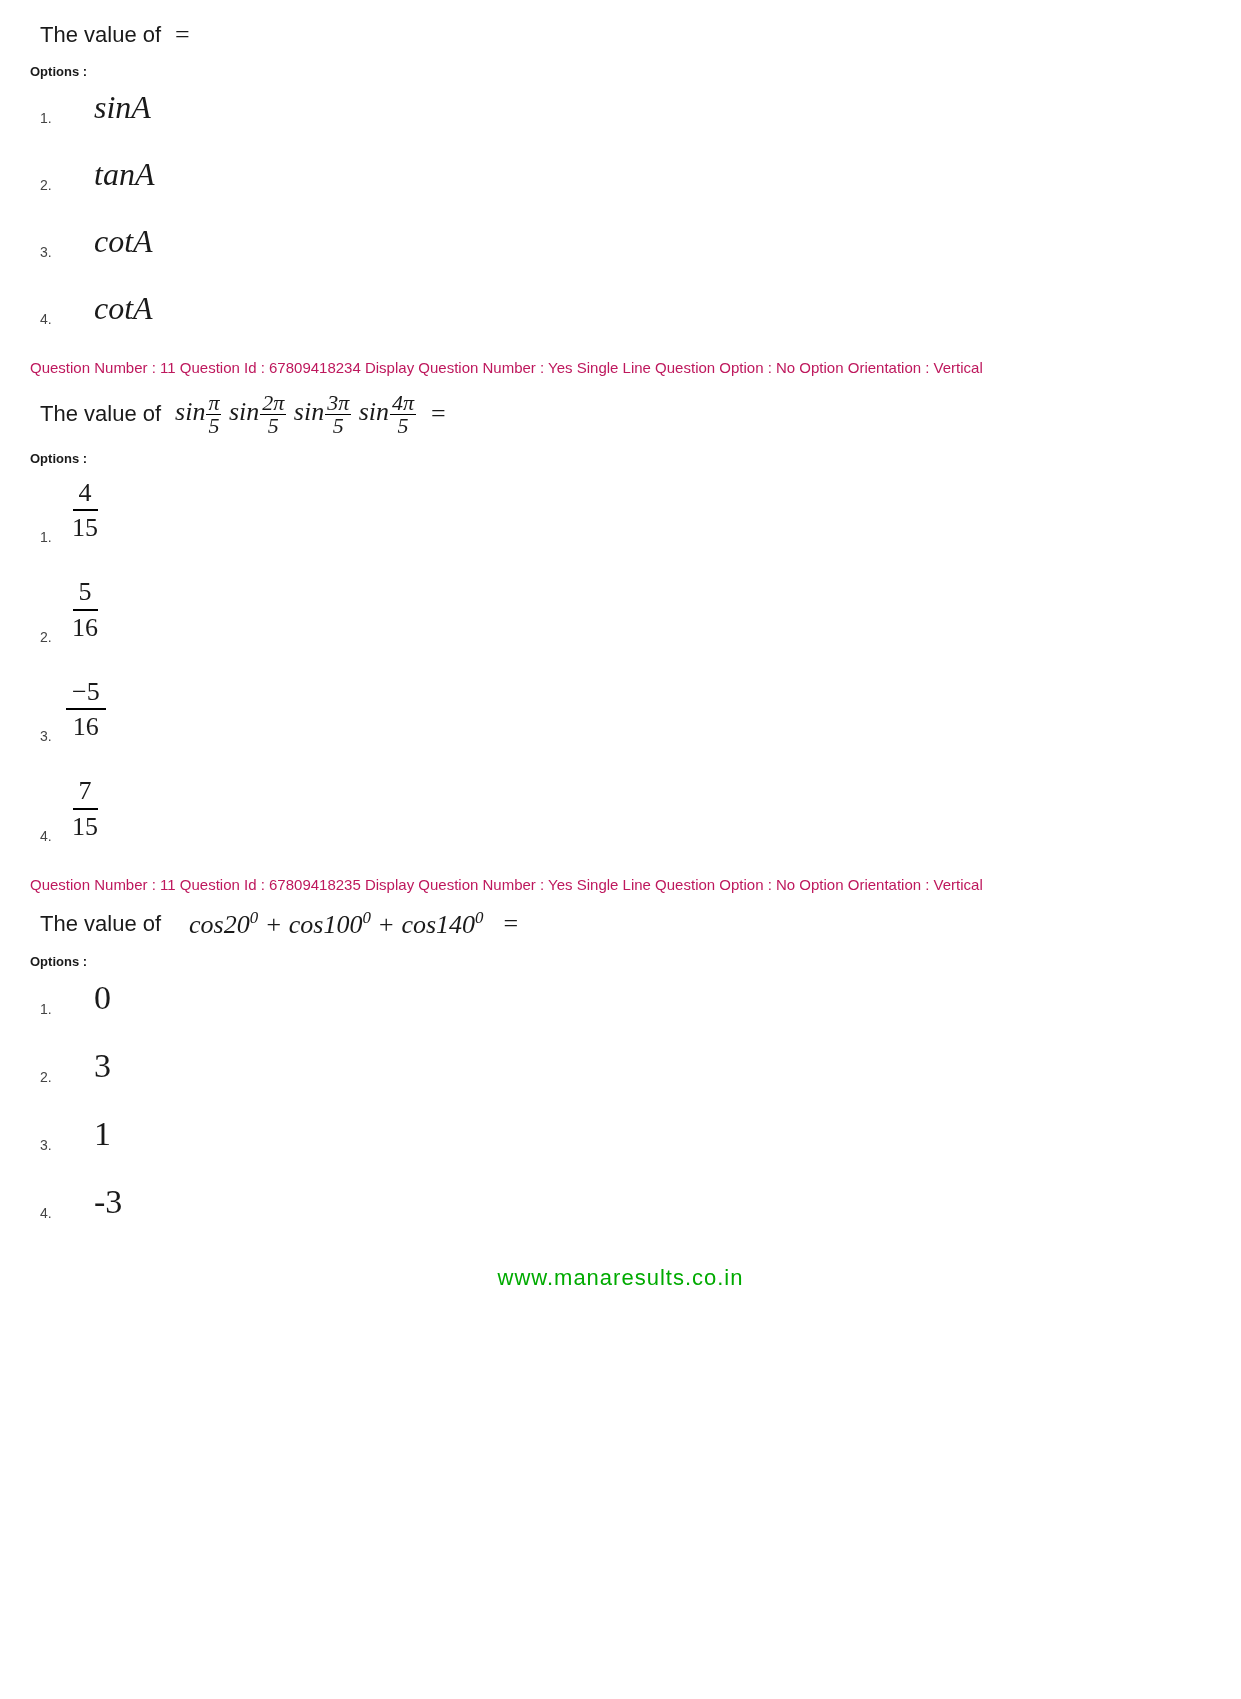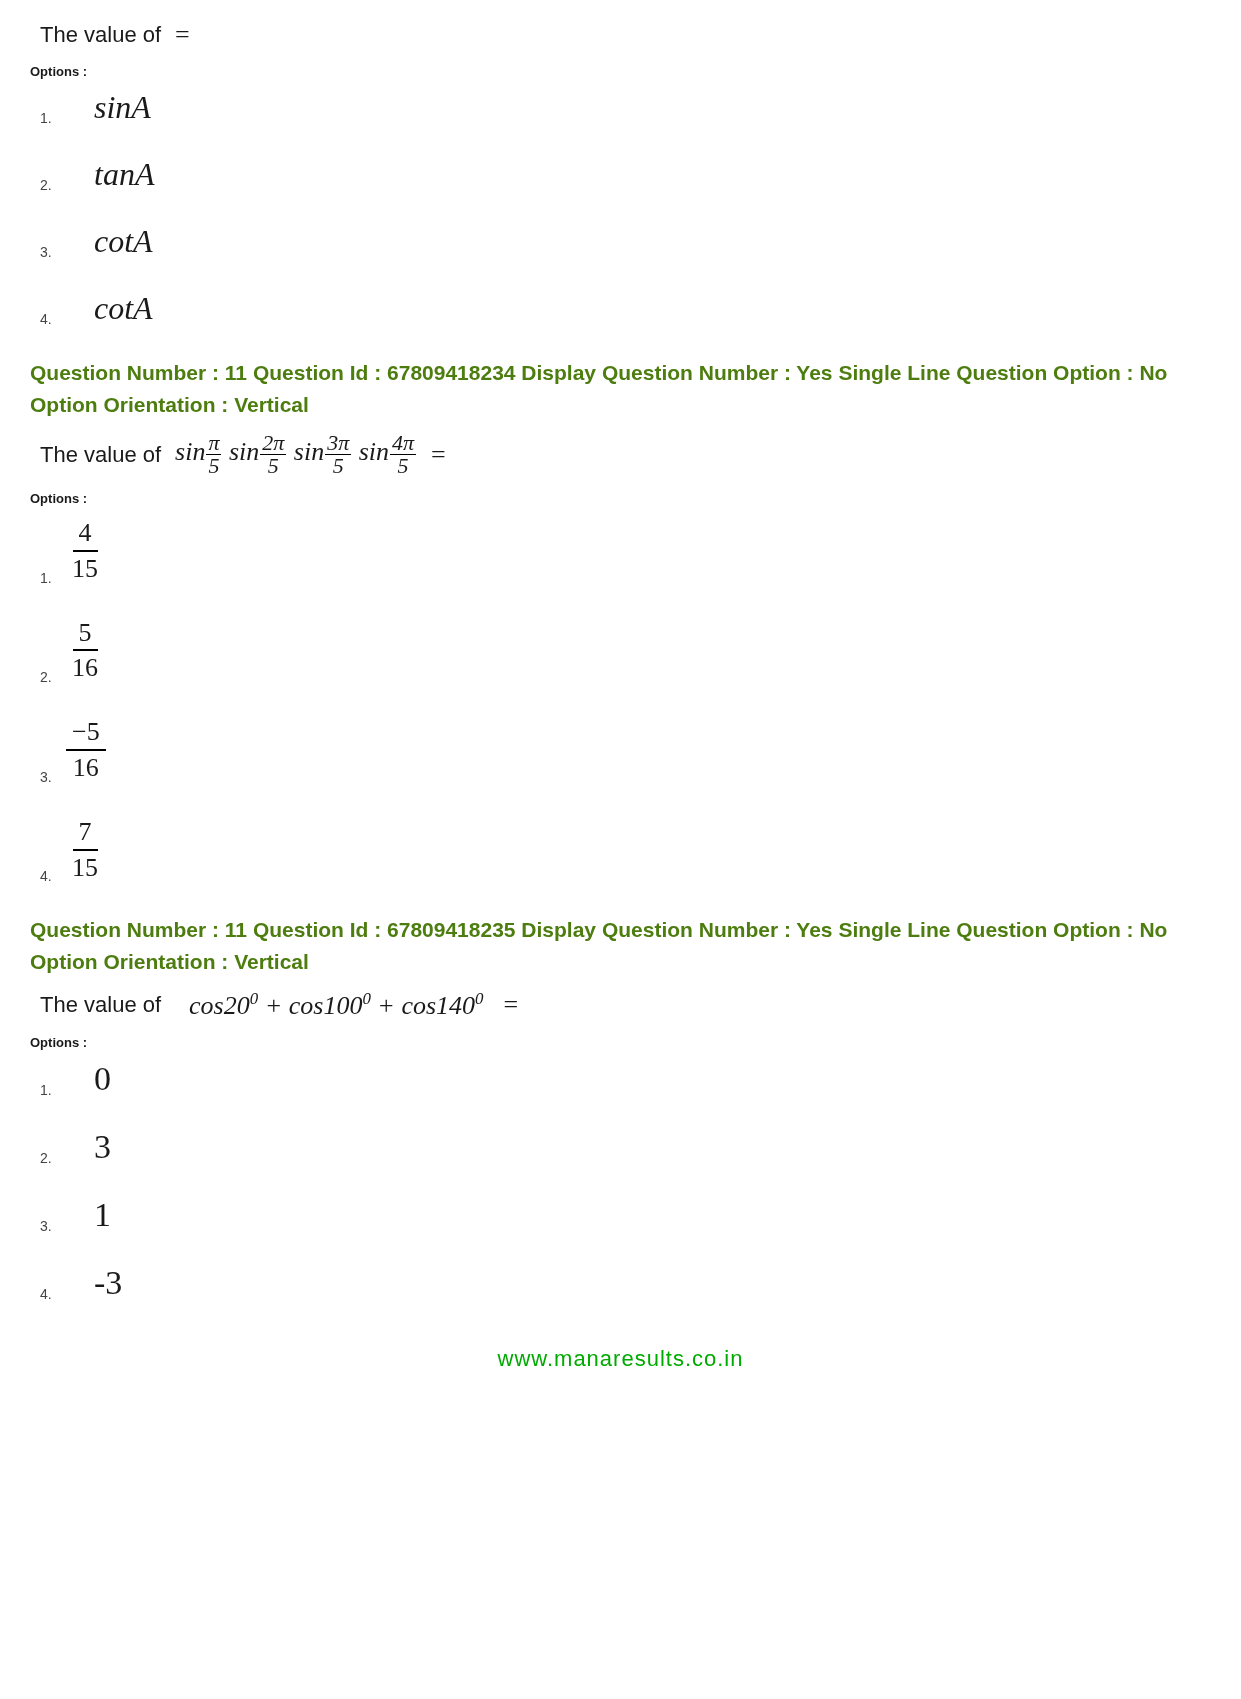--- a/index.html
+++ b/index.html
@@ -12,23 +12,23 @@
       background: #ffffff;
       font-family: 'Times New Roman', Times, serif;
       color: #1a1a1a;
       width: 1241px;
       min-height: 1699px;
       padding: 20px 30px 40px 30px;
     }
 
     .question-meta {
       font-family: Arial, sans-serif;
-      font-size: 21px;
-      font-weight: bold;
-      color: #4d7c0f;
+      font-size: 15px;
+      font-weight: normal;
+      color: #be185d;
       margin-bottom: 12px;
       line-height: 1.5;
     }
 
     .question-text {
       font-size: 26px;
       margin-bottom: 14px;
       margin-left: 10px;
       display: flex;
       align-items: center;

